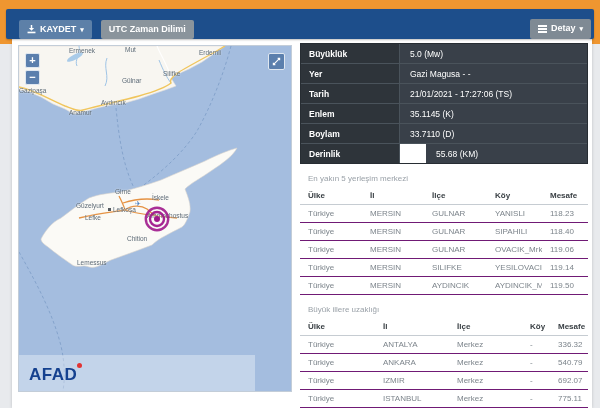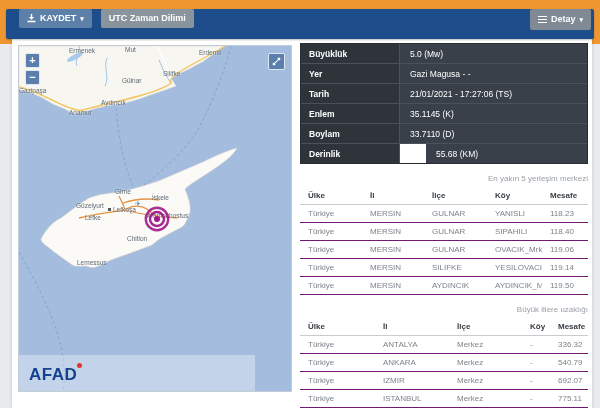--- a/index.html
+++ b/index.html
@@ -6,21 +6,21 @@
   body{
     width:600px;height:408px;position:relative;overflow:hidden;
     background:#e8eaed;font-family:"Liberation Sans",sans-serif;
     -webkit-font-smoothing:antialiased;
   }
   
   .orange-band{position:absolute;top:0;left:0;width:600px;height:44px;background:#ef9630;}
   
   .toolbar{
     position:absolute;top:9px;left:6px;width:588px;height:30px;background:#1d4e8b;
-    border-radius:2px;display:flex;align-items:flex-start;box-sizing:border-box;
+    border-radius:2px;display:flex;align-items:flex-end;box-sizing:border-box;
     box-shadow:0 1px 2px rgba(0,0,0,.25);z-index:30;
   }
   .btn{
     display:inline-flex;align-items:center;gap:4px;color:#fff;font-weight:bold;
     font-size:9px;padding:5px 8px;border-radius:2px;border:none;cursor:pointer;
     font-family:inherit;line-height:1;white-space:nowrap;
   }
   .btn-kaydet{background:#5d80a8;margin-left:13px;}
   .btn-utc{background:#8a949c;margin-left:9px;}
   .btn-detay{background:#7f8a94;margin-left:auto;margin-right:3px;}
@@ -75,21 +75,21 @@
   .info-row:last-child{border-bottom:none;gap:26px;}
   .info-label{
     width:99px;background:#2e343a;color:#fff;font-size:8.5px;font-weight:bold;
     padding:0 8px;display:flex;align-items:center;border-right:1px solid #4a535b;
     box-sizing:border-box;
   }
   .info-value{
     flex:1;background:#394049;color:#fff;font-size:8.5px;padding:1px 10px;
     display:flex;align-items:center;
   }
-  .section-title{margin:11px 0 4px 8px;color:#9aa1a8;font-size:8px;line-height:1;text-align:right;}
+  .section-title{margin:11px 0 4px 8px;color:#9aa1a8;font-size:8px;line-height:1;}
   .dtable{width:288px;}
   .thead{display:flex;border-bottom:1px solid #c6ccd2;}
   .hcell{
     font-size:8px;font-weight:bold;color:#3a4045;padding:4px 0 4px 8px;
     box-sizing:border-box;flex-shrink:0;white-space:nowrap;overflow:hidden;
   }
   .trow{display:flex;border-bottom:1px solid #701a75;}
   .tcell{
     font-size:8px;color:#7c848b;padding:4px 0 4px 8px;box-sizing:border-box;
     flex-shrink:0;white-space:nowrap;overflow:hidden;

